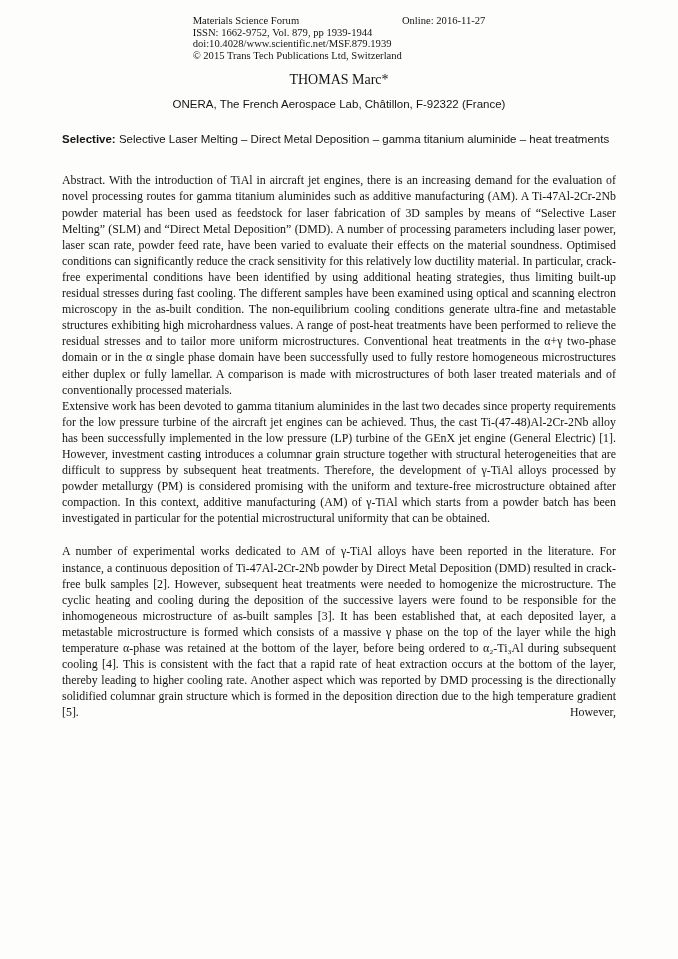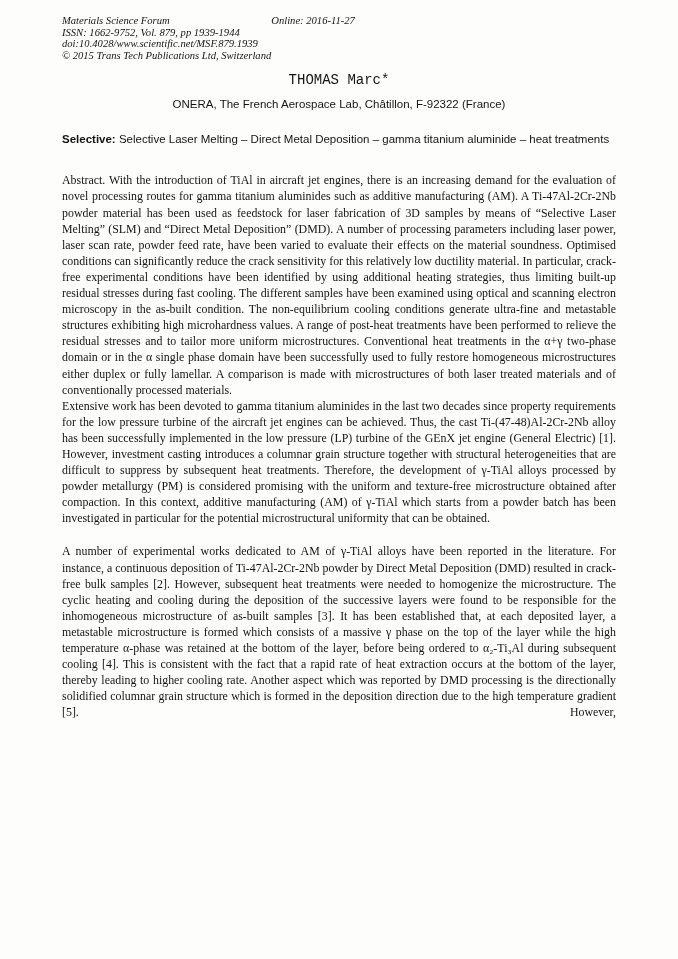--- a/index.html
+++ b/index.html
@@ -10,37 +10,36 @@
     color: #141414;
     overflow: hidden;
   }
   .page {
     width: 678px; height: 959px;
     background: #fdfdfc;
     padding: 15px 62px 0 62px;
   }
   .header-row {
     display: flex;
-    justify-content: flex-start;
+    justify-content: center;
     align-items: flex-start;
-    font-style: italic;
     font-size: 10.6px;
     line-height: 11.6px;
   }
   .title {
     font-family: "Liberation Sans", "DejaVu Sans", sans-serif;
     font-weight: bold;
     font-size: 15px;
     line-height: 20px;
     text-align: center;
     margin: 26px auto 0 auto;
     max-width: 566px;
   }
   .author {
-    font-family: Liberation Mono, monospace;
+    font-family: Liberation Serif, serif;
     font-size: 14px;
     text-align: center;
     margin-top: 11px;
   }
   .affiliation {
     font-family: Liberation Sans, sans-serif;
     font-size: 11.5px;
     text-align: center;
     margin-top: 10px;
   }

